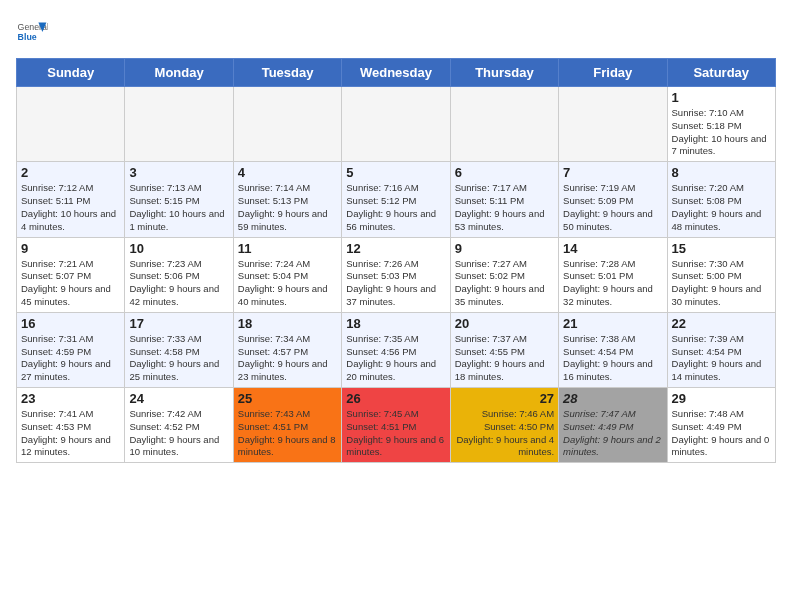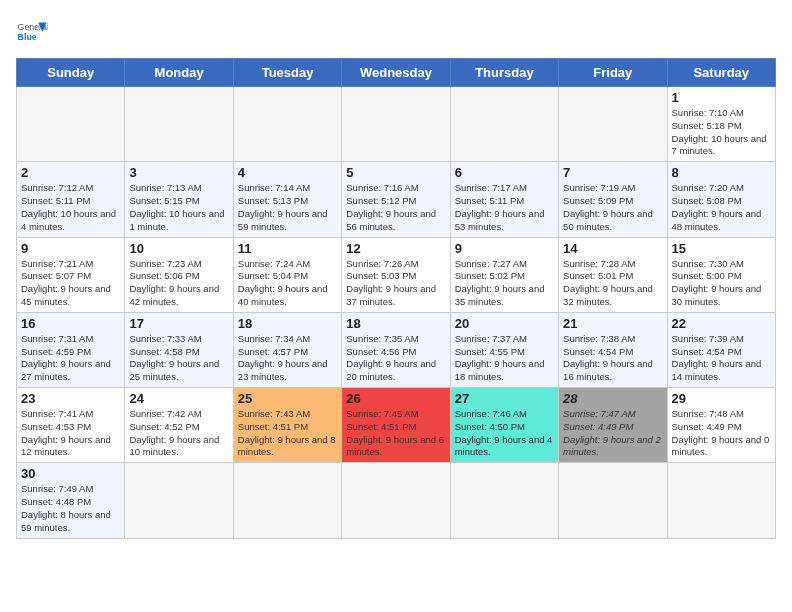--- a/index.html
+++ b/index.html
@@ -261,59 +261,45 @@
           <div class="day-info">Sunrise: 7:41 AM
 Sunset: 4:53 PM
 Daylight: 9 hours and 12 minutes.</div>
         </td>
         <td style="background: rgb(255, 255, 255); margin-top: 12px;">
           <span class="day-num">24</span>
           <div class="day-info">Sunrise: 7:42 AM
 Sunset: 4:52 PM
 Daylight: 9 hours and 10 minutes.</div>
         </td>
-        <td style="background: #fdba74;">
+        <td style="background: #f97316;">
           <span class="day-num">25</span>
           <div class="day-info">Sunrise: 7:43 AM
 Sunset: 4:51 PM
 Daylight: 9 hours and 8 minutes.</div>
         </td>
         <td style="background: #ef4444;">
           <span class="day-num">26</span>
           <div class="day-info">Sunrise: 7:45 AM
 Sunset: 4:51 PM
 Daylight: 9 hours and 6 minutes.</div>
         </td>
-        <td style="background: #5eead4;">
+        <td style="background: #eab308; text-align: right;">
           <span class="day-num">27</span>
           <div class="day-info">Sunrise: 7:46 AM
 Sunset: 4:50 PM
 Daylight: 9 hours and 4 minutes.</div>
         </td>
         <td style="background: #a3a3a3; font-style: italic;">
           <span class="day-num">28</span>
           <div class="day-info">Sunrise: 7:47 AM
 Sunset: 4:49 PM
 Daylight: 9 hours and 2 minutes.</div>
         </td>
         <td style="background: rgb(255, 255, 255);">
           <span class="day-num">29</span>
           <div class="day-info">Sunrise: 7:48 AM
 Sunset: 4:49 PM
 Daylight: 9 hours and 0 minutes.</div>
         </td>
       </tr>
-      <tr>
-        <td style="background: rgb(240, 244, 255);">
-          <span class="day-num">30</span>
-          <div class="day-info">Sunrise: 7:49 AM
-Sunset: 4:48 PM
-Daylight: 8 hours and 59 minutes.</div>
-        </td>
-        <td class="empty-cell" style="background: rgb(245, 245, 245);"></td>
-        <td class="empty-cell" style="background: rgb(245, 245, 245);"></td>
-        <td class="empty-cell" style="background: rgb(245, 245, 245);"></td>
-        <td class="empty-cell" style="background: rgb(245, 245, 245);"></td>
-        <td class="empty-cell" style="background: rgb(245, 245, 245);"></td>
-        <td class="empty-cell" style="background: rgb(245, 245, 245);"></td>
-      </tr>
     </tbody>
 </table>
 
 </body></html>

